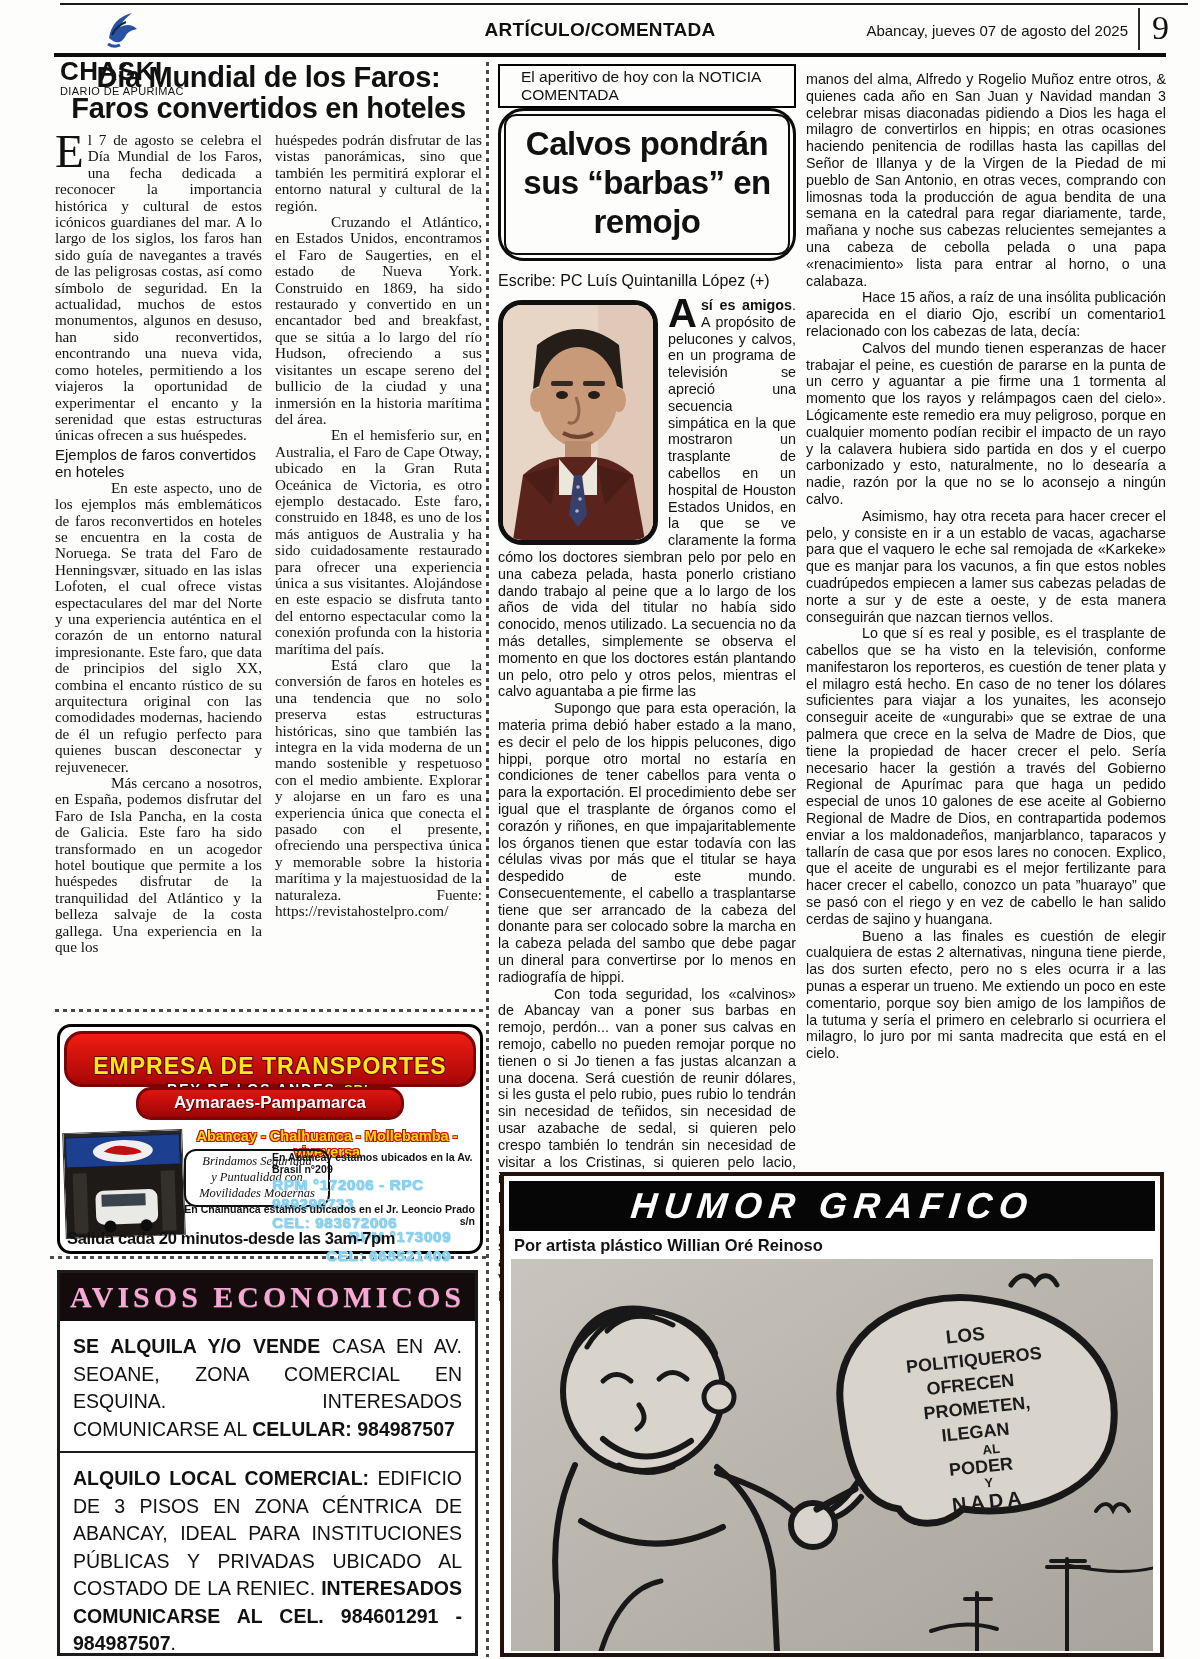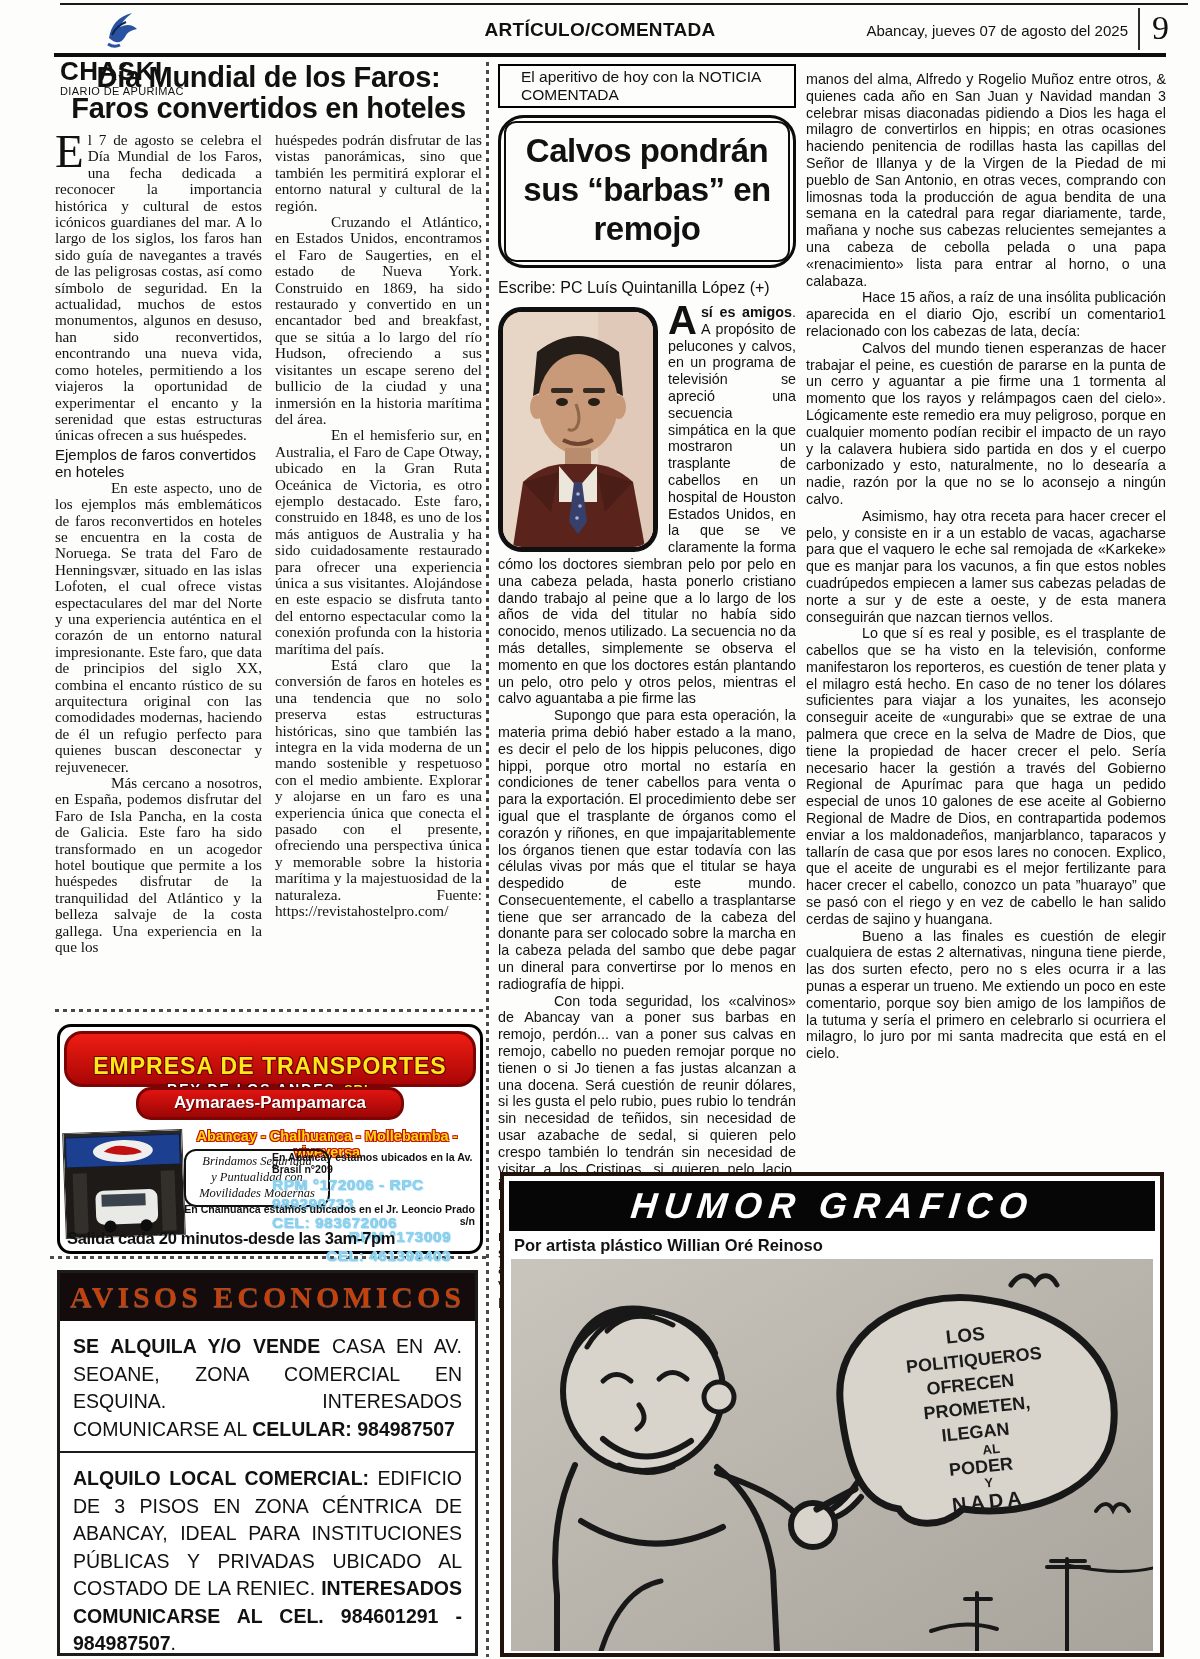--- a/index.html
+++ b/index.html
@@ -28,21 +28,21 @@
   .faros-cols{display:flex;gap:13px;margin-top:8px;height:872px;overflow:hidden;}
   .fcol{width:207px;}
   .serif-body p{margin:0;font-family:"Liberation Serif",serif;font-size:15.2px;line-height:16.4px;text-align:justify;}
   .serif-body p.ind{text-indent:56px;}
   .subhead{font-family:"Liberation Sans",sans-serif !important;font-size:15px !important;line-height:17px !important;text-align:left !important;margin-top:2px !important;}
   .dc-serif{float:left;font-family:"Liberation Serif",serif;font-size:47px;line-height:36px;padding:1px 4px 0 0;}
 
   
   .calvos{left:498px;top:64px;width:298px;}
   .kicker{border:2px solid #000;padding:2px 21px;font-size:15.5px;display:block;}
-  .headline-box{margin-top:7px;border:3.5px solid #0c0c0c;border-radius:26px;padding:3px;}
+  .headline-box{margin-top:0;border:3.5px solid #0c0c0c;border-radius:26px;padding:3px;}
   .headline-inner{border:2px solid #0c0c0c;border-radius:12px;text-align:center;padding:8px 2px 12px;}
   .headline-inner .hl{font-weight:bold;font-size:33px;line-height:39px;letter-spacing:-.5px;}
   .byline{margin-top:11px;font-size:16px;}
   .sans-body{margin-top:7px;}
   .sans-body p{margin:0;font-size:14.3px;line-height:16.8px;text-align:justify;}
   .sans-body p.ind{text-indent:56px;}
   .dc-sans{float:left;font-weight:bold;font-size:40px;line-height:31px;padding:1px 4px 0 0;}
   .author-photo{float:left;width:150px;height:235px;border:5px solid #101010;border-radius:24px;overflow:hidden;margin:3px 10px 3px 0;background:#e7d6c6;}
 
   .rightcol{left:806px;top:64px;width:360px;}
@@ -67,21 +67,21 @@
   .tad-ab{position:absolute;left:212px;top:124px;width:206px;}
   .tad-loc{font-weight:bold;font-size:10.6px;line-height:12px;}
   .tad-blue{font-weight:bold;font-size:15.5px;line-height:19px;color:#8ed4f2;letter-spacing:.5px;
             text-shadow:0 0 1px #3f9fc4,1px 1px 0 #cfeefb;}
   .tad-ch{position:absolute;left:120px;right:5px;top:176px;text-align:right;}
   .tad-ch .tad-blue{padding-right:24px;}
   .tad-sched{position:absolute;left:7px;bottom:3px;font-weight:bold;font-size:16.5px;letter-spacing:-.3px;}
 
   
   .avisos{left:57px;top:1270px;width:421px;height:386px;border:3px solid #1c1c1c;background:#fff;box-sizing:border-box;}
-  .avisos-head{height:48px;background:#140c0c;color:#c2410c;text-align:center;font-family:"Liberation Serif",serif;
+  .avisos-head{height:48px;background:#140c0c;color:#f9a8d4;text-align:center;font-family:"Liberation Serif",serif;
                font-weight:bold;font-size:30px;line-height:48px;letter-spacing:4px;text-shadow:0 1px 0 #555;}
   .aviso{padding:12px 13px 8px;font-size:19.5px;line-height:27.5px;text-align:justify;}
   .aviso b{font-weight:bold;}
   .aviso-1{min-height:128px;border-bottom:2.5px solid #1c1c1c;box-sizing:border-box;}
 
   
   .humor{left:500px;top:1172px;width:664px;height:485px;border:4px solid #22120b;background:#fff;box-sizing:border-box;}
   .humor-bar{margin:5px;height:50px;background:#060606;color:#fff;text-align:center;}
   .humor-title{display:inline-block;font-weight:bold;font-style:italic;font-size:36px;line-height:50px;letter-spacing:7px;transform:skewX(-6deg);}
   .humor-byline{margin:0 0 2px 10px;font-weight:bold;font-size:16.5px;}
@@ -162,21 +162,21 @@
       <div>Movilidades Modernas</div>
     </div>
     <div class="tad-ab">
       <div class="tad-loc">En Abancay estamos ubicados en la Av. Brasil n°209</div>
       <div class="tad-blue">RPM °172006 - RPC 989290733</div>
       <div class="tad-blue">CEL: 983672006</div>
     </div>
     <div class="tad-ch">
       <div class="tad-loc">En Chalhuanca estamos ubicados en el Jr. Leoncio Prado s/n</div>
       <div class="tad-blue">RPM °173009</div>
-      <div class="tad-blue">CEL: 461398403</div>
+      <div class="tad-blue">CEL: 668521409</div>
     </div>
     <div class="tad-sched">Salida cada 20 minutos-desde las 3am-7pm</div>
   </div>
 
   <div class="abs avisos">
     <div class="avisos-head">AVISOS ECONOMICOS</div>
     <div class="aviso aviso-1">
       <b>SE ALQUILA Y/O VENDE</b><span> CASA EN AV. SEOANE, ZONA COMERCIAL EN ESQUINA. INTERESADOS COMUNICARSE AL </span><b>CELULAR: 984987507</b>
     </div>
     <div class="aviso">

